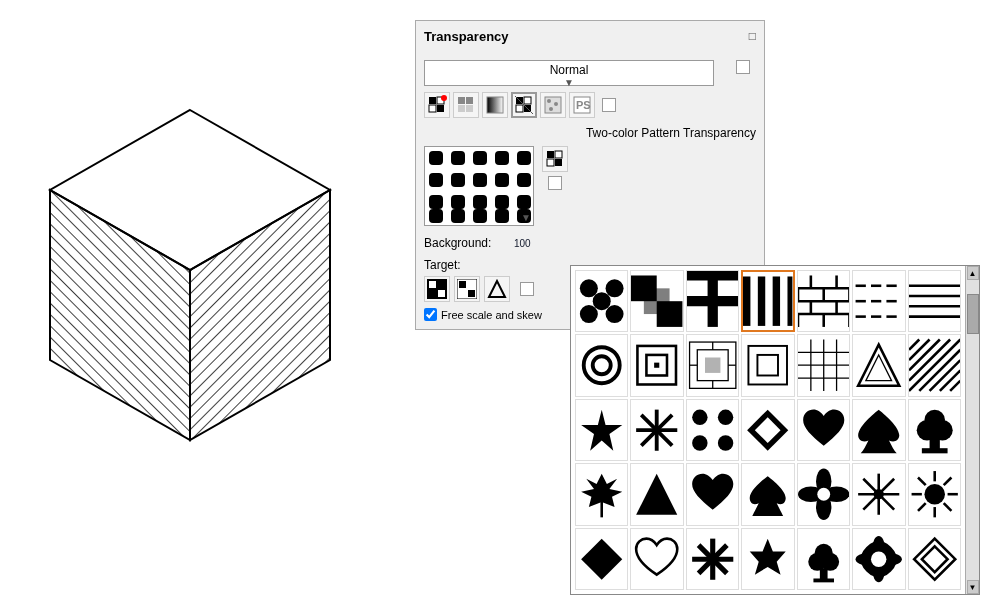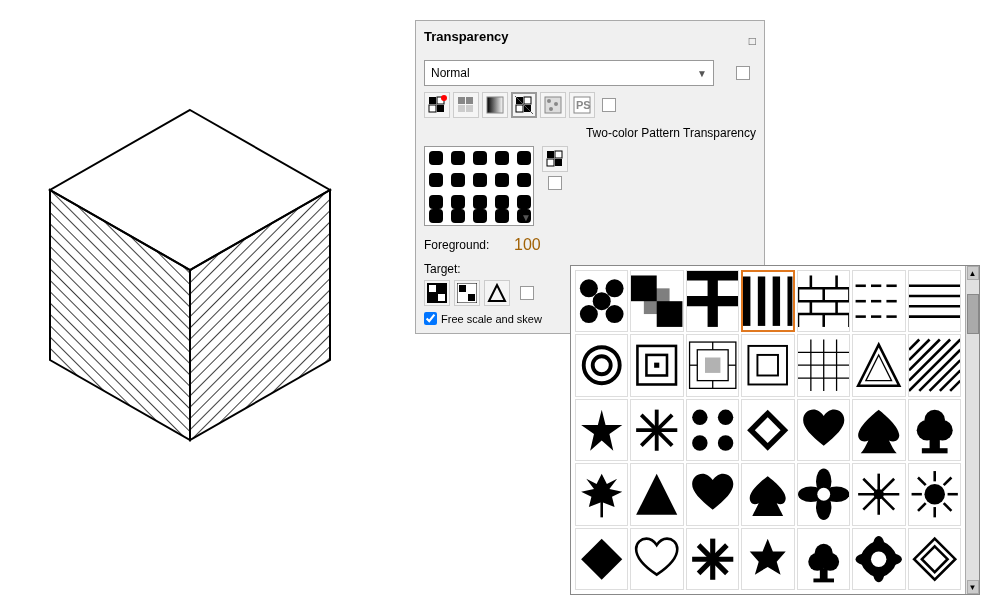--- a/index.html
+++ b/index.html
@@ -36,36 +36,36 @@
 
     #panel-title {
       font-size: 13px;
       font-weight: bold;
       margin-bottom: 8px;
       color: #000;
     }
 
     .panel-row {
       display: flex;
-      align-items: center;
       margin-bottom: 6px;
       gap: 16px;
     }
 
     #blend-mode-dropdown {
       width: 290px;
       height: 26px;
       background: #fff;
       border: 1px solid #999;
       padding: 2px 6px;
       font-size: 12px;
       cursor: pointer;
       display: flex;
       align-items: center;
       justify-content: space-between;
+      flex-direction: column;
     }
 
     .dropdown-arrow {
       font-size: 10px;
       color: #555;
     }
 
     .small-checkbox {
       width: 14px;
       height: 14px;
@@ -156,22 +156,22 @@
       margin-bottom: 4px;
     }
 
     .field-label {
       width: 90px;
       font-size: 12px;
       color: #000;
     }
 
     .field-value {
-      font-size: 16px;
-      color: #a16207;
+      font-size: 10px;
+      color: #0f172a;
     }
 
     #target-section {
       margin-top: 8px;
     }
 
     #target-label {
       font-size: 12px;
       color: #000;
       margin-bottom: 4px;
@@ -430,21 +430,21 @@
           <rect x="9" y="1" width="7" height="7" fill="#fff" stroke="#000" stroke-width="1"></rect>
           <rect x="1" y="9" width="7" height="7" fill="#fff" stroke="#000" stroke-width="1"></rect>
           <rect x="9" y="9" width="7" height="7" fill="#000"></rect>
         </svg>
       </div>
       <div class="small-checkbox"></div>
     </div>
   </div>
 
   <div class="field-row">
-    <span class="field-label">Foreground:</span>
+    <span class="field-label">Background:</span>
     <span class="field-value">100</span>
   </div>
 
 
   <div id="target-section">
     <div id="target-label">Target:</div>
     <div id="target-icons">
 
       <div class="target-icon">
         <svg width="20" height="20" viewBox="0 0 20 20">

